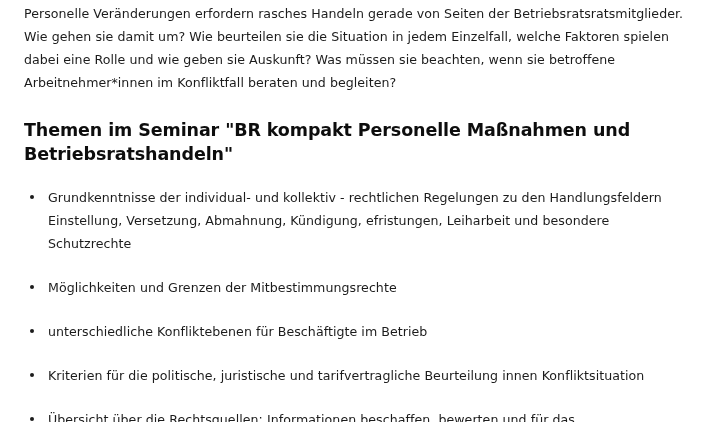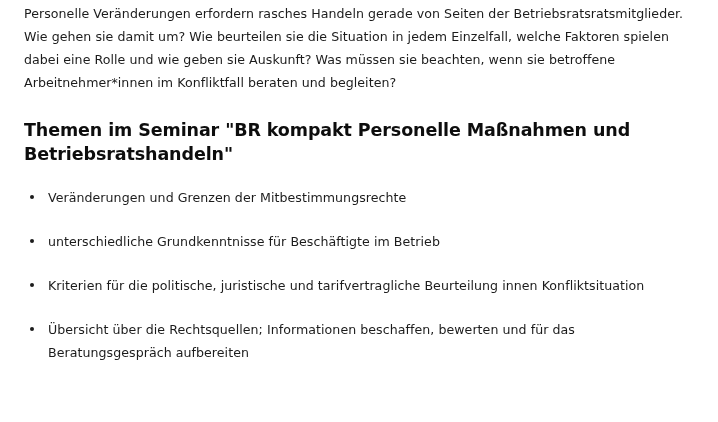--- a/index.html
+++ b/index.html
@@ -65,19 +65,20 @@
 </head>
 <body>
 
 <div class="page">
 
   <p class="intro">Personelle Veränderungen erfordern rasches Handeln gerade von Seiten der Betriebsratsratsmitglieder. Wie gehen sie damit um? Wie beurteilen sie die Situation in jedem Einzelfall, welche Faktoren spielen dabei eine Rolle und wie geben sie Auskunft? Was müssen sie beachten, wenn sie betroffene Arbeitnehmer*innen im Konfliktfall beraten und begleiten?</p>
 
   <h2 class="section-heading">Themen im Seminar "BR kompakt Personelle Maßnahmen und Betriebsratshandeln"</h2>
 
   <ul class="bullets">
-    <li>Veränderungen und Grenzen der Mitbestimmungsrechte</li>
-    <li>unterschiedliche Grundkenntnisse für Beschäftigte im Betrieb</li>
+    <li>Grundkenntnisse der individual- und kollektiv - rechtlichen Regelungen zu den Handlungsfeldern Einstellung, Versetzung, Abmahnung, Kündigung, efristungen, Leiharbeit und besondere Schutzrechte</li>
+    <li>Möglichkeiten und Grenzen der Mitbestimmungsrechte</li>
+    <li>unterschiedliche Konfliktebenen für Beschäftigte im Betrieb</li>
     <li>Kriterien für die politische, juristische und tarifvertragliche Beurteilung innen Konfliktsituation</li>
     <li>Übersicht über die Rechtsquellen; Informationen beschaffen, bewerten und für das Beratungsgespräch aufbereiten</li>
   </ul>
 
 </div>
 
 </body></html>

